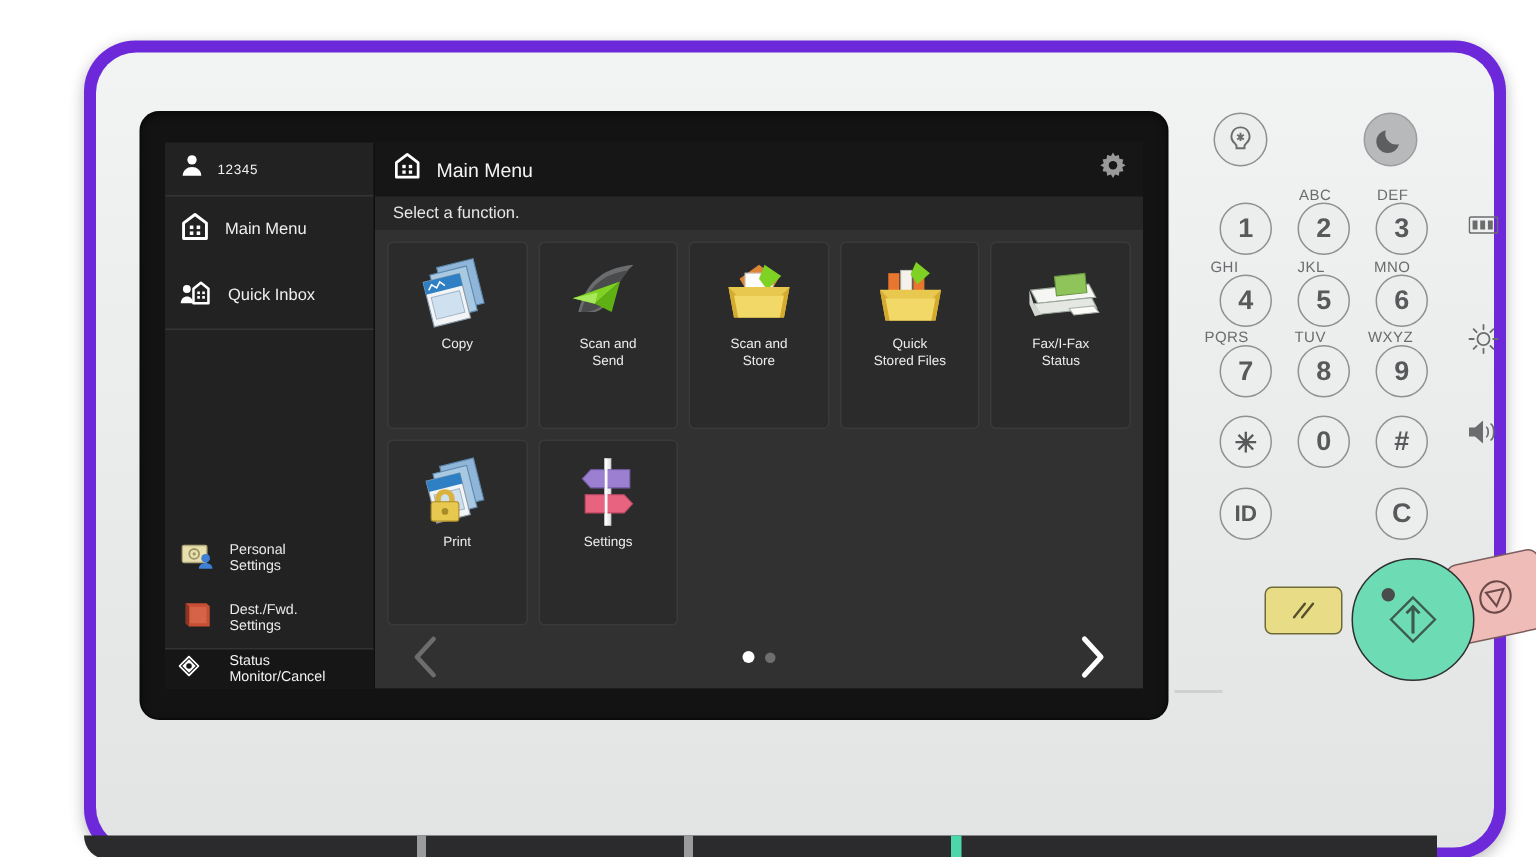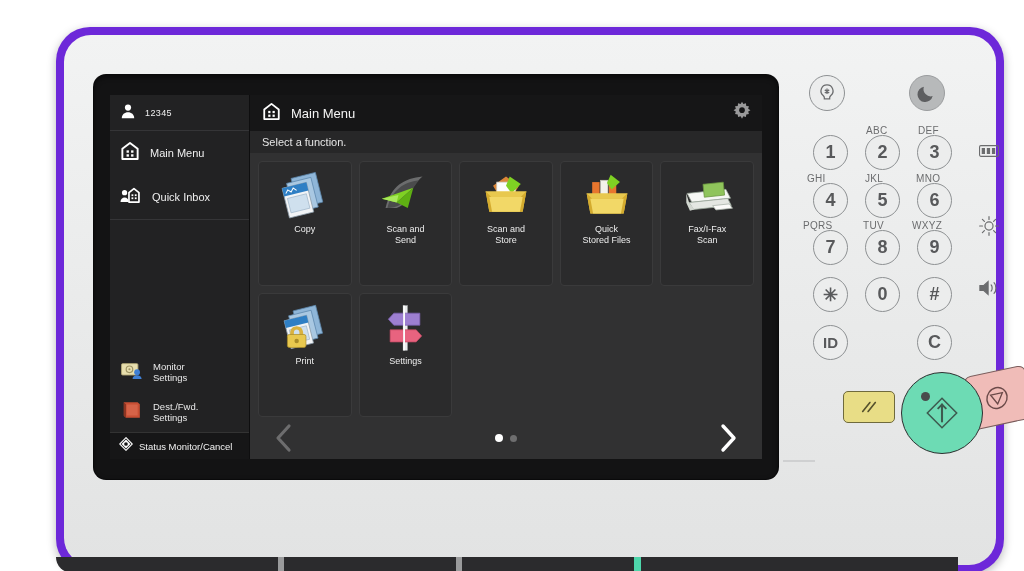--- a/index.html
+++ b/index.html
@@ -44,21 +44,21 @@
             border-right:1px solid #0e0e0f;}
   .sb-user{ height:36px; display:flex; align-items:center; gap:9px; padding:0 10px;
             border-bottom:1px solid #353537; }
   .sb-user .uid{ color:#f0f0f0; font-size:9px; letter-spacing:.4px; }
   .sb-item{ height:44px; display:flex; align-items:center; gap:10px; padding:0 10px; cursor:pointer;}
   .sb-item .lbl{ color:#efefef; font-size:11px; line-height:12px;}
   .sb-sep{ height:1px; background:#353537; margin:0; }
   .sb-spacer{ flex:1 1 auto; }
   .sb-small{ height:40px; display:flex; align-items:center; gap:9px; padding:0 10px; cursor:pointer;}
   .sb-small .lbl{ color:#e9e9e9; font-size:9.5px; line-height:11px; }
-  .sb-status{ height:27px; display:flex; align-items:center; gap:6px; padding:0 9px;
+  .sb-status{ height:27px; display:flex; align-items:center; gap:20px; padding:0 9px;
               background:#161617; border-top:1px solid #333; cursor:pointer;}
   .sb-status .lbl{ color:#f2f2f2; font-size:9.5px; }
 
   
   #main{ flex:1 1 auto; display:flex; flex-direction:column; background:#1d1d1e; }
   #titlebar{ height:36px; background:#161617; display:flex; align-items:center;
              padding:0 10px 0 12px; gap:10px; }
   #titlebar .ttl{ color:#f4f4f4; font-size:13px; flex:1 1 auto; }
   #subbar{ height:22px; background:#272728; display:flex; align-items:center; padding:0 12px;}
   #subbar .sub{ color:#e6e6e6; font-size:11px; }
@@ -165,21 +165,21 @@
             <span>
               <svg width="24" height="20" viewBox="0 0 26 22">
                 <rect x="1.5" y="4" width="18" height="12.5" rx="1.2" fill="#e8dfae" stroke="#b3a877" stroke-width="1"></rect>
                 <circle cx="10.2" cy="10.2" r="3.6" fill="none" stroke="#9e9464" stroke-width="1.3"></circle>
                 <circle cx="10.2" cy="10.2" r="1.2" fill="#9e9464"></circle>
                 <circle cx="18.6" cy="13.4" r="3.2" fill="#3f7fd4"></circle>
                 <path d="M13.6 21c0-2.6 2.2-4.2 5-4.2s5 1.6 5 4.2z" fill="#3f7fd4"></path>
               </svg>
             </span>
             <span class="lbl">
-              <span>Monitor</span><br>
+              <span>Personal</span><br>
               <span>Settings</span>
             </span>
           </div>
 
           <div class="sb-small">
             <span>
               <svg width="24" height="20" viewBox="0 0 26 22">
                 <path d="M4 2.4h15.2l2.4 2.2v14.8H6.4L4 17.2z" fill="#c84f34"></path>
                 <path d="M4 2.4 6.4 4.6v14.8L4 17.2z" fill="#8c3522"></path>
                 <rect x="7.2" y="5" width="12" height="12" fill="#e1755a" opacity=".55"></rect>
@@ -308,21 +308,21 @@
                       <path d="M10 22h42l4 10H14z" fill="#f6f7f4" stroke="#9aa79a" stroke-width=".8"></path>
                       <path d="M28 14h22v14H28z" fill="#8fc45b" stroke="#6a953f" stroke-width=".8"></path>
                       <path d="M11 32h42l3 8H15z" fill="#e4e7e2" stroke="#9aa79a" stroke-width=".8"></path>
                       <path d="M9 22l2 10 5 8-5 1-3-9z" fill="#d2d7d0"></path>
                       <path d="M36 38h18l3 5H39z" fill="#fbfbf9" stroke="#a9b2a9" stroke-width=".8"></path>
                     </g>
                   </svg>
                 </div>
                 <div class="cap">
                   <span>Fax/I-Fax</span><br>
-                  <span>Scan</span>
+                  <span>Status</span>
                 </div>
               </div>
 
               <div class="tile">
                 <div class="ico">
                   <svg width="56" height="50" viewBox="0 0 60 54">
                     <g transform="rotate(-14 30 27)">
                       <rect x="22" y="6" width="25" height="31" fill="#8fb6d8" stroke="#5d87ad" stroke-width=".8"></rect>
                       <rect x="16" y="10" width="25" height="31" fill="#a9c8e2" stroke="#5d87ad" stroke-width=".8"></rect>
                       <rect x="10" y="14" width="25" height="31" fill="#f2f4f6" stroke="#8a9aa8" stroke-width=".8"></rect>

